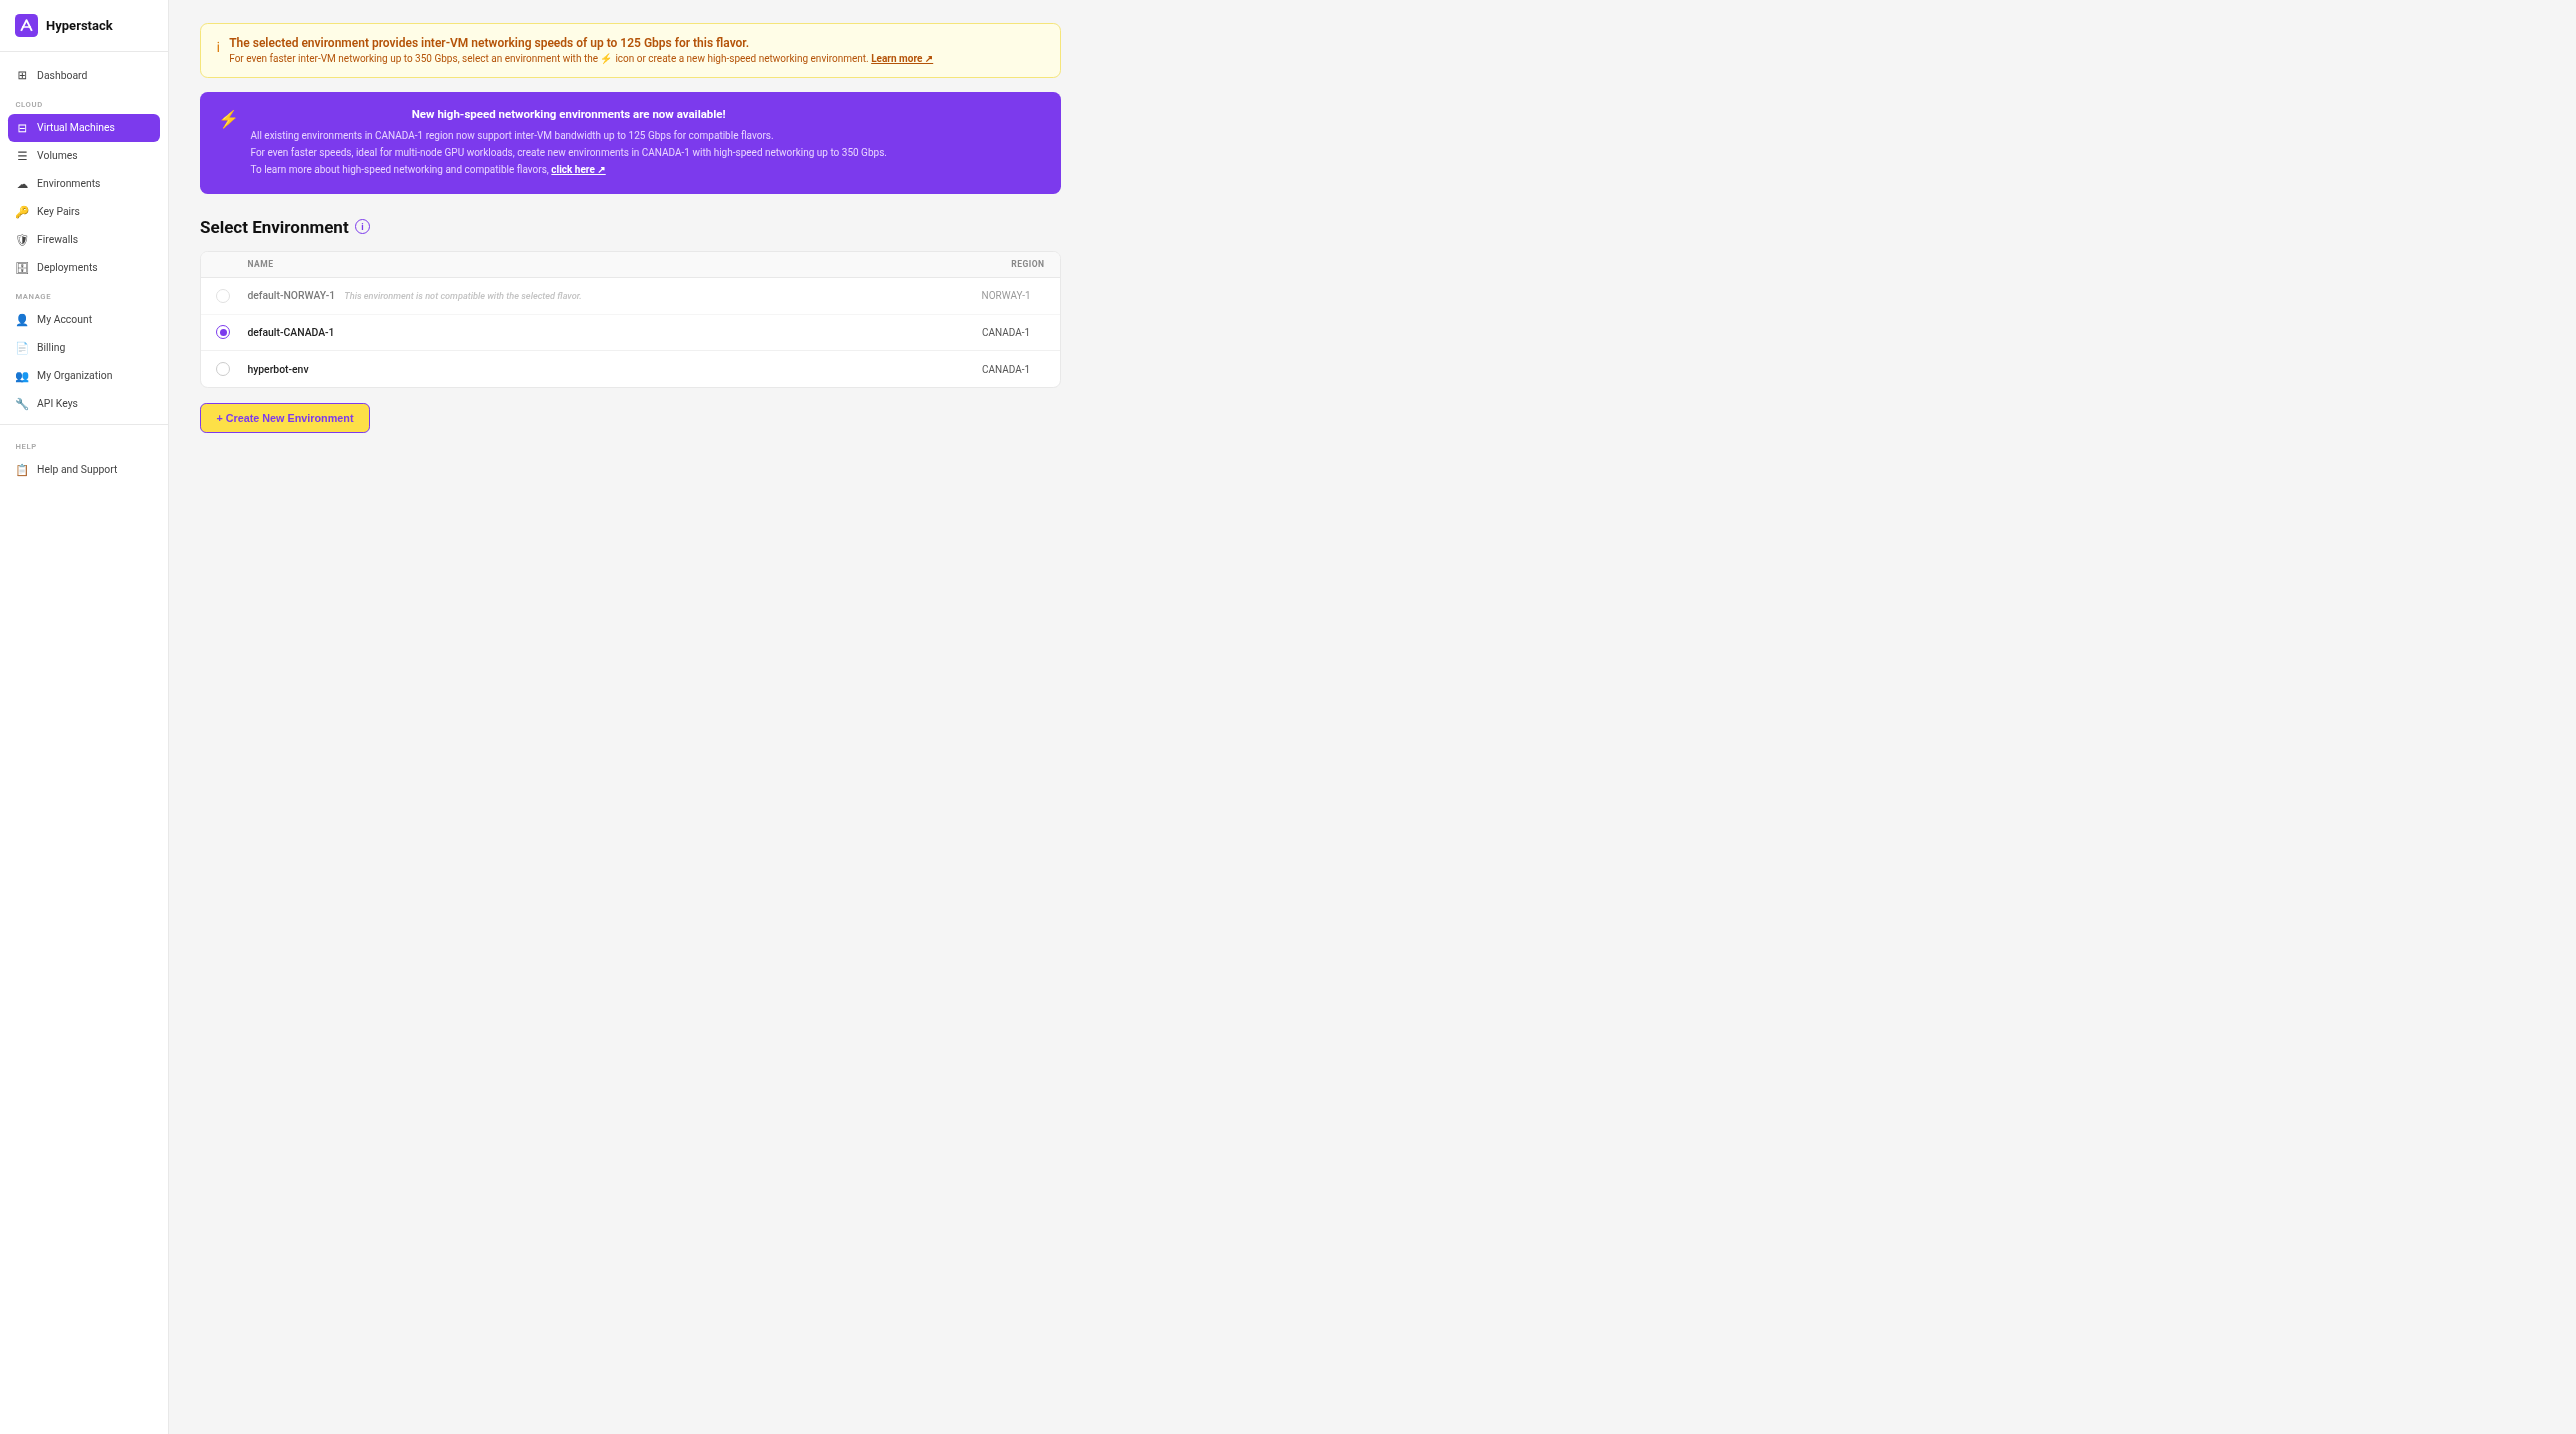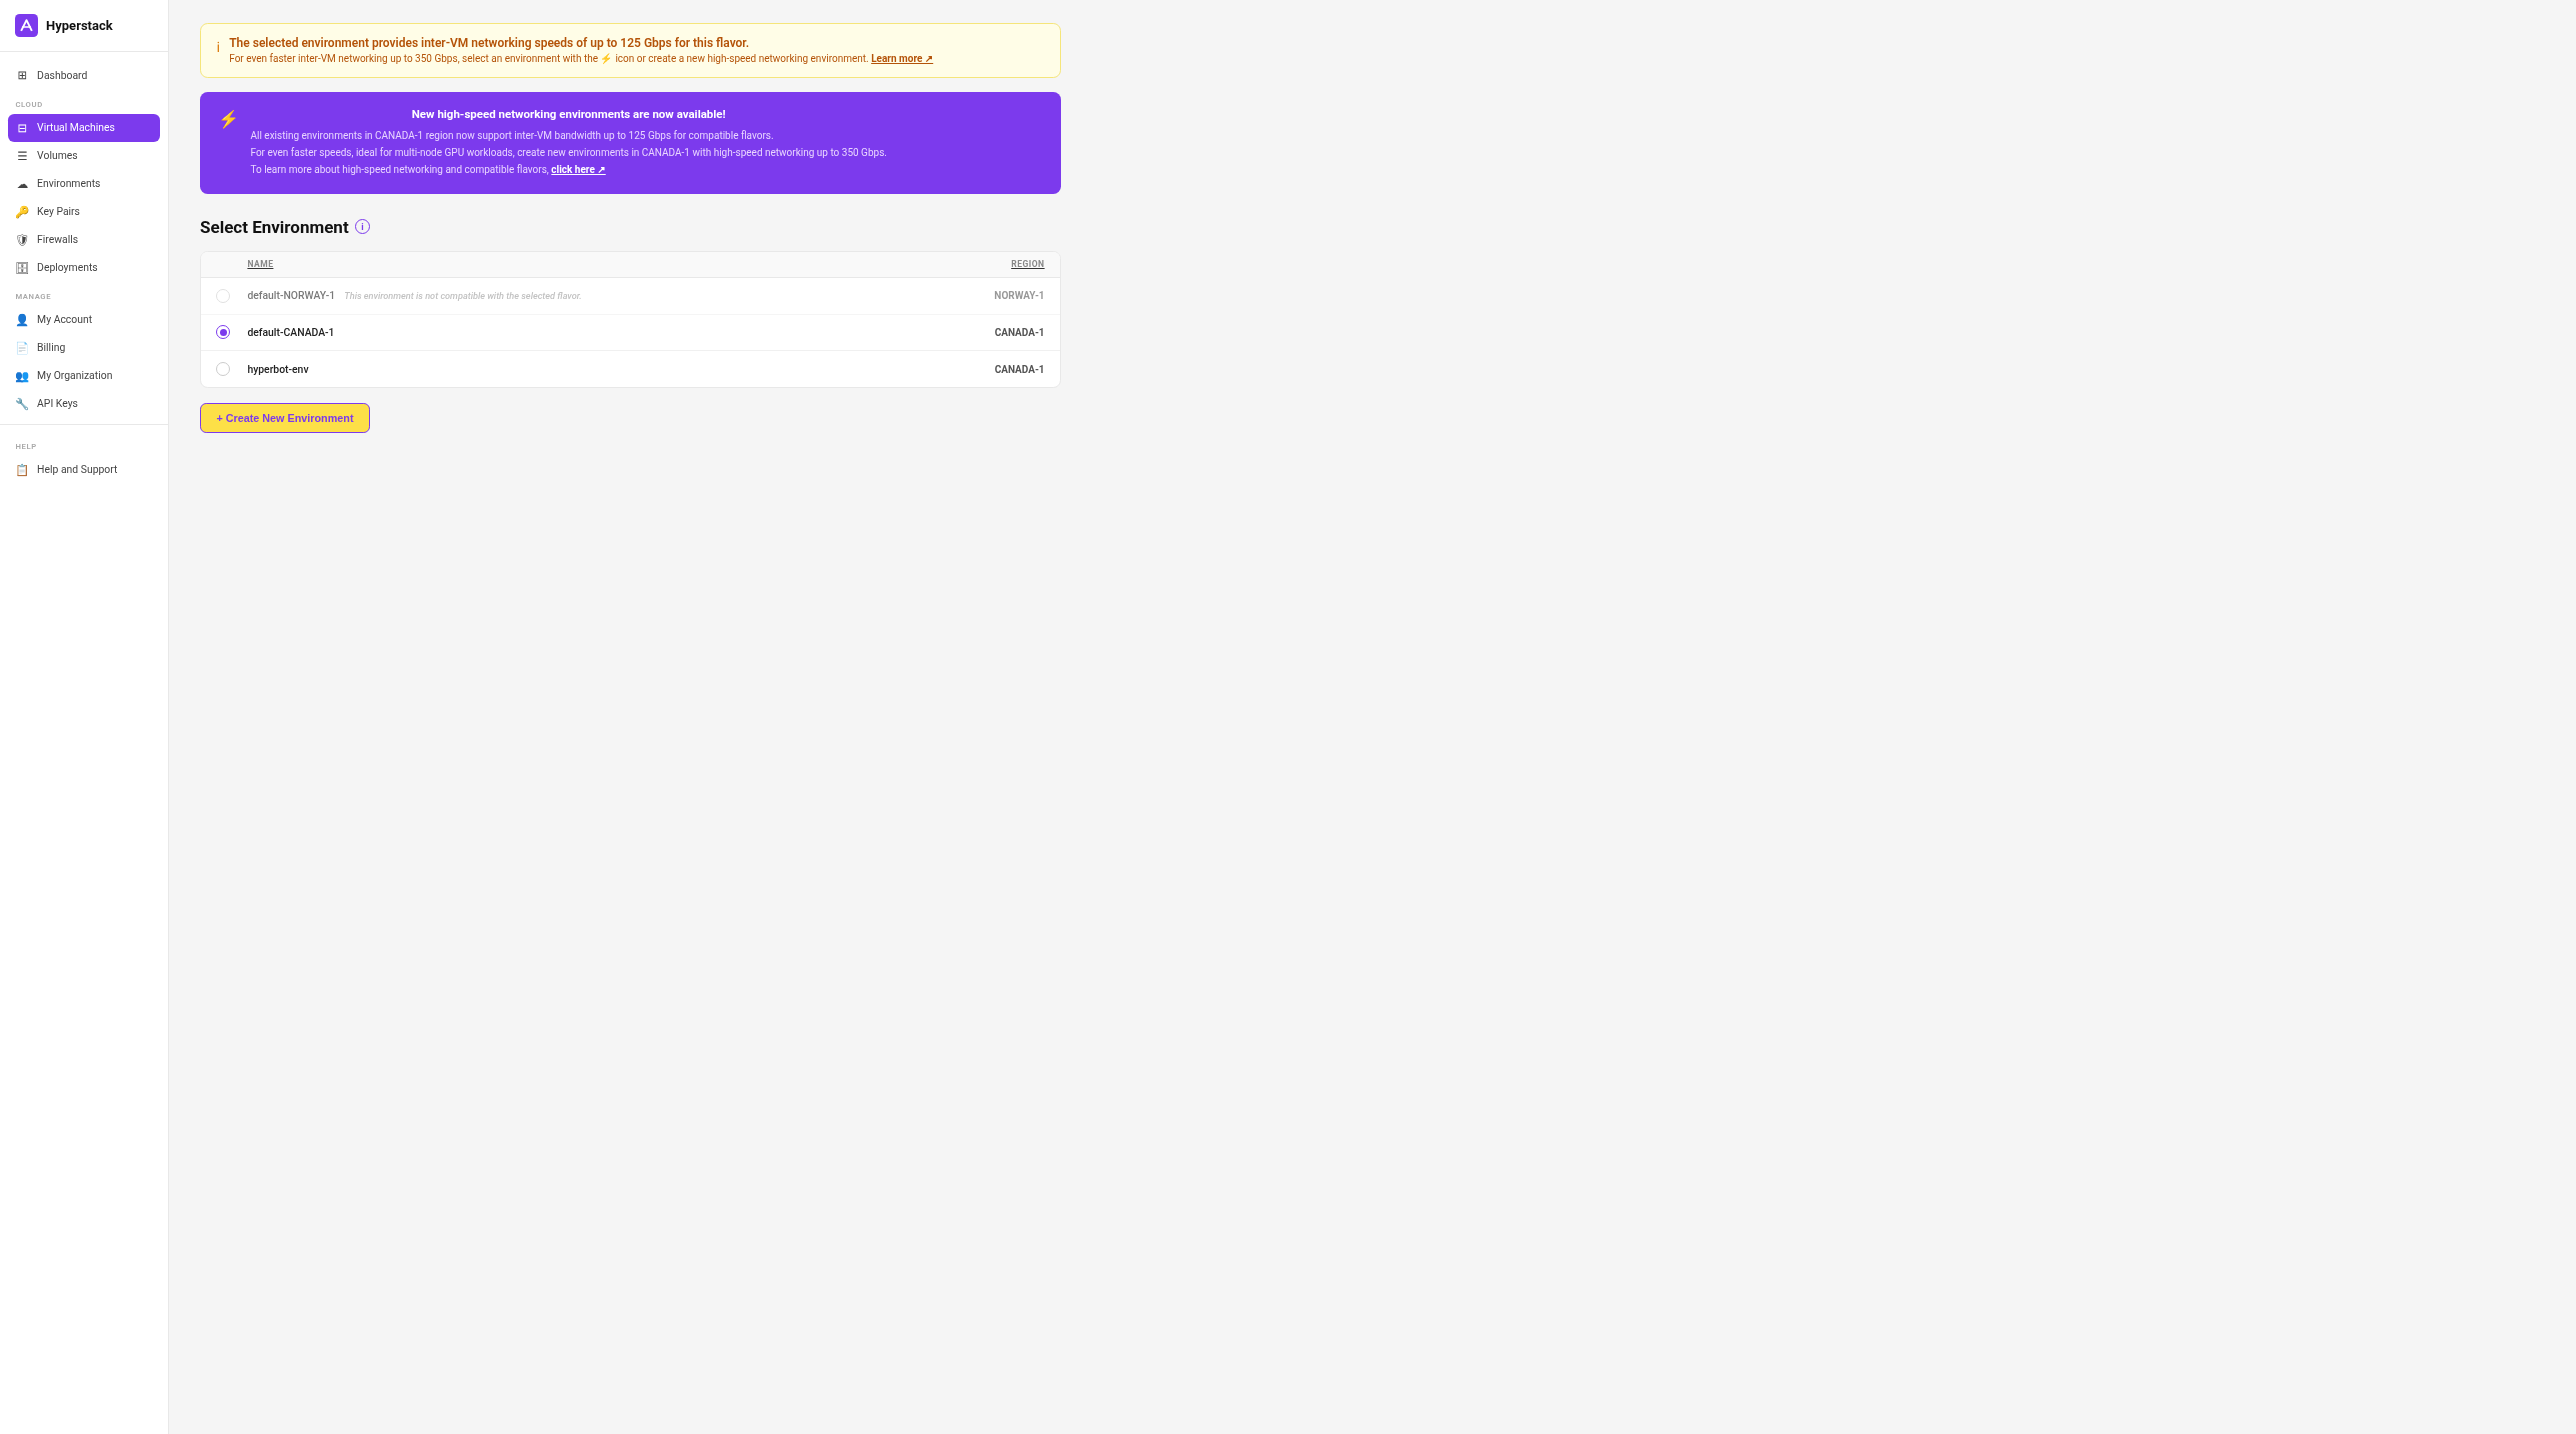--- a/index.html
+++ b/index.html
@@ -191,21 +191,20 @@
       border-radius: 7.7px;
       overflow: hidden;
       margin-bottom: 15.4px;
     }
     .env-table-header {
       display: grid;
       grid-template-columns: 31px 1fr auto;
       background: #f9f9f9;
       border-bottom: 0.8px solid #e8e8e8;
       padding: 7.7px 15.4px;
-      text-decoration: underline;
     }
     .env-table-header-cell {
       font-size: 8.5px;
       font-weight: 700;
       color: #888;
       letter-spacing: 0.06em;
       text-transform: uppercase;
     }
     .env-row {
       display: grid;
@@ -247,23 +246,22 @@
       gap: 9.2px;
     }
     .env-incompatible {
       font-size: 9.2px;
       color: #999;
       font-style: italic;
     }
     .env-region {
       font-size: 10px;
       color: #555;
-      text-align: right;
+      text-align: center;
       min-width: 77px;
-      font-weight: bold;
     }
 
     
     .create-env-btn {
       display: inline-flex;
       align-items: center;
       gap: 6.2px;
       border: 1.5px solid #7c3aed;
       color: #7c3aed;
       background: #fde047;

